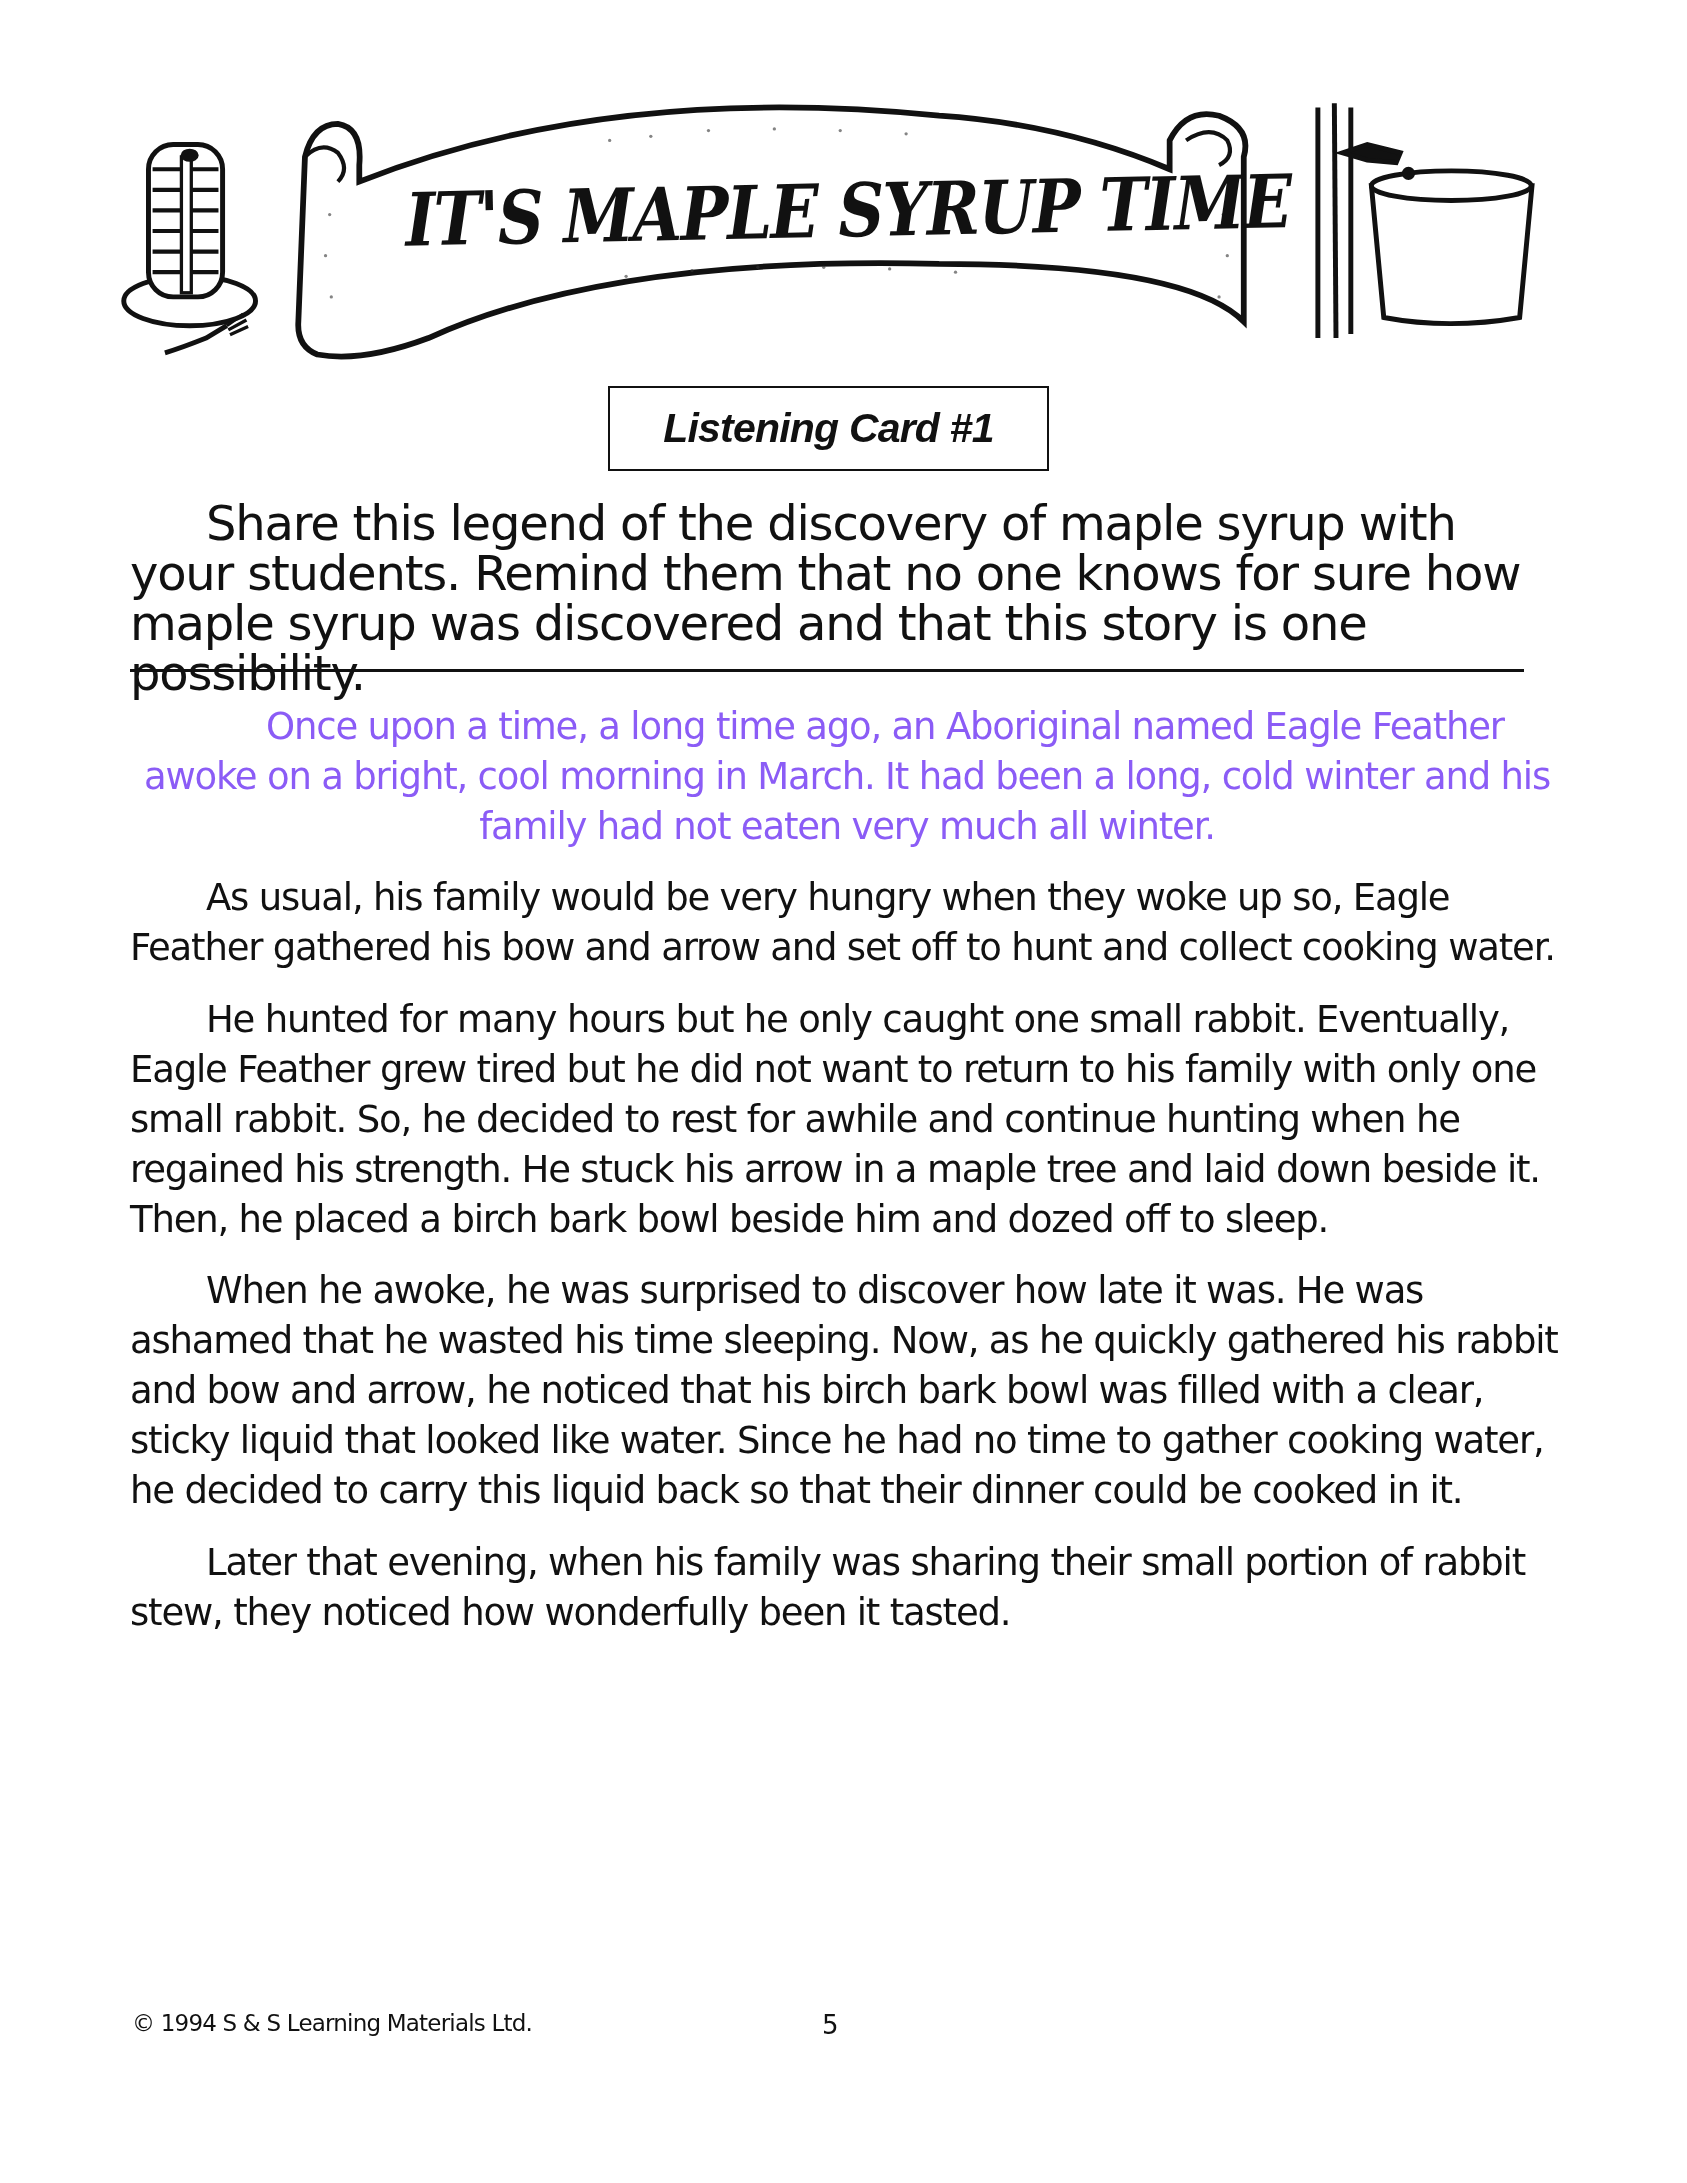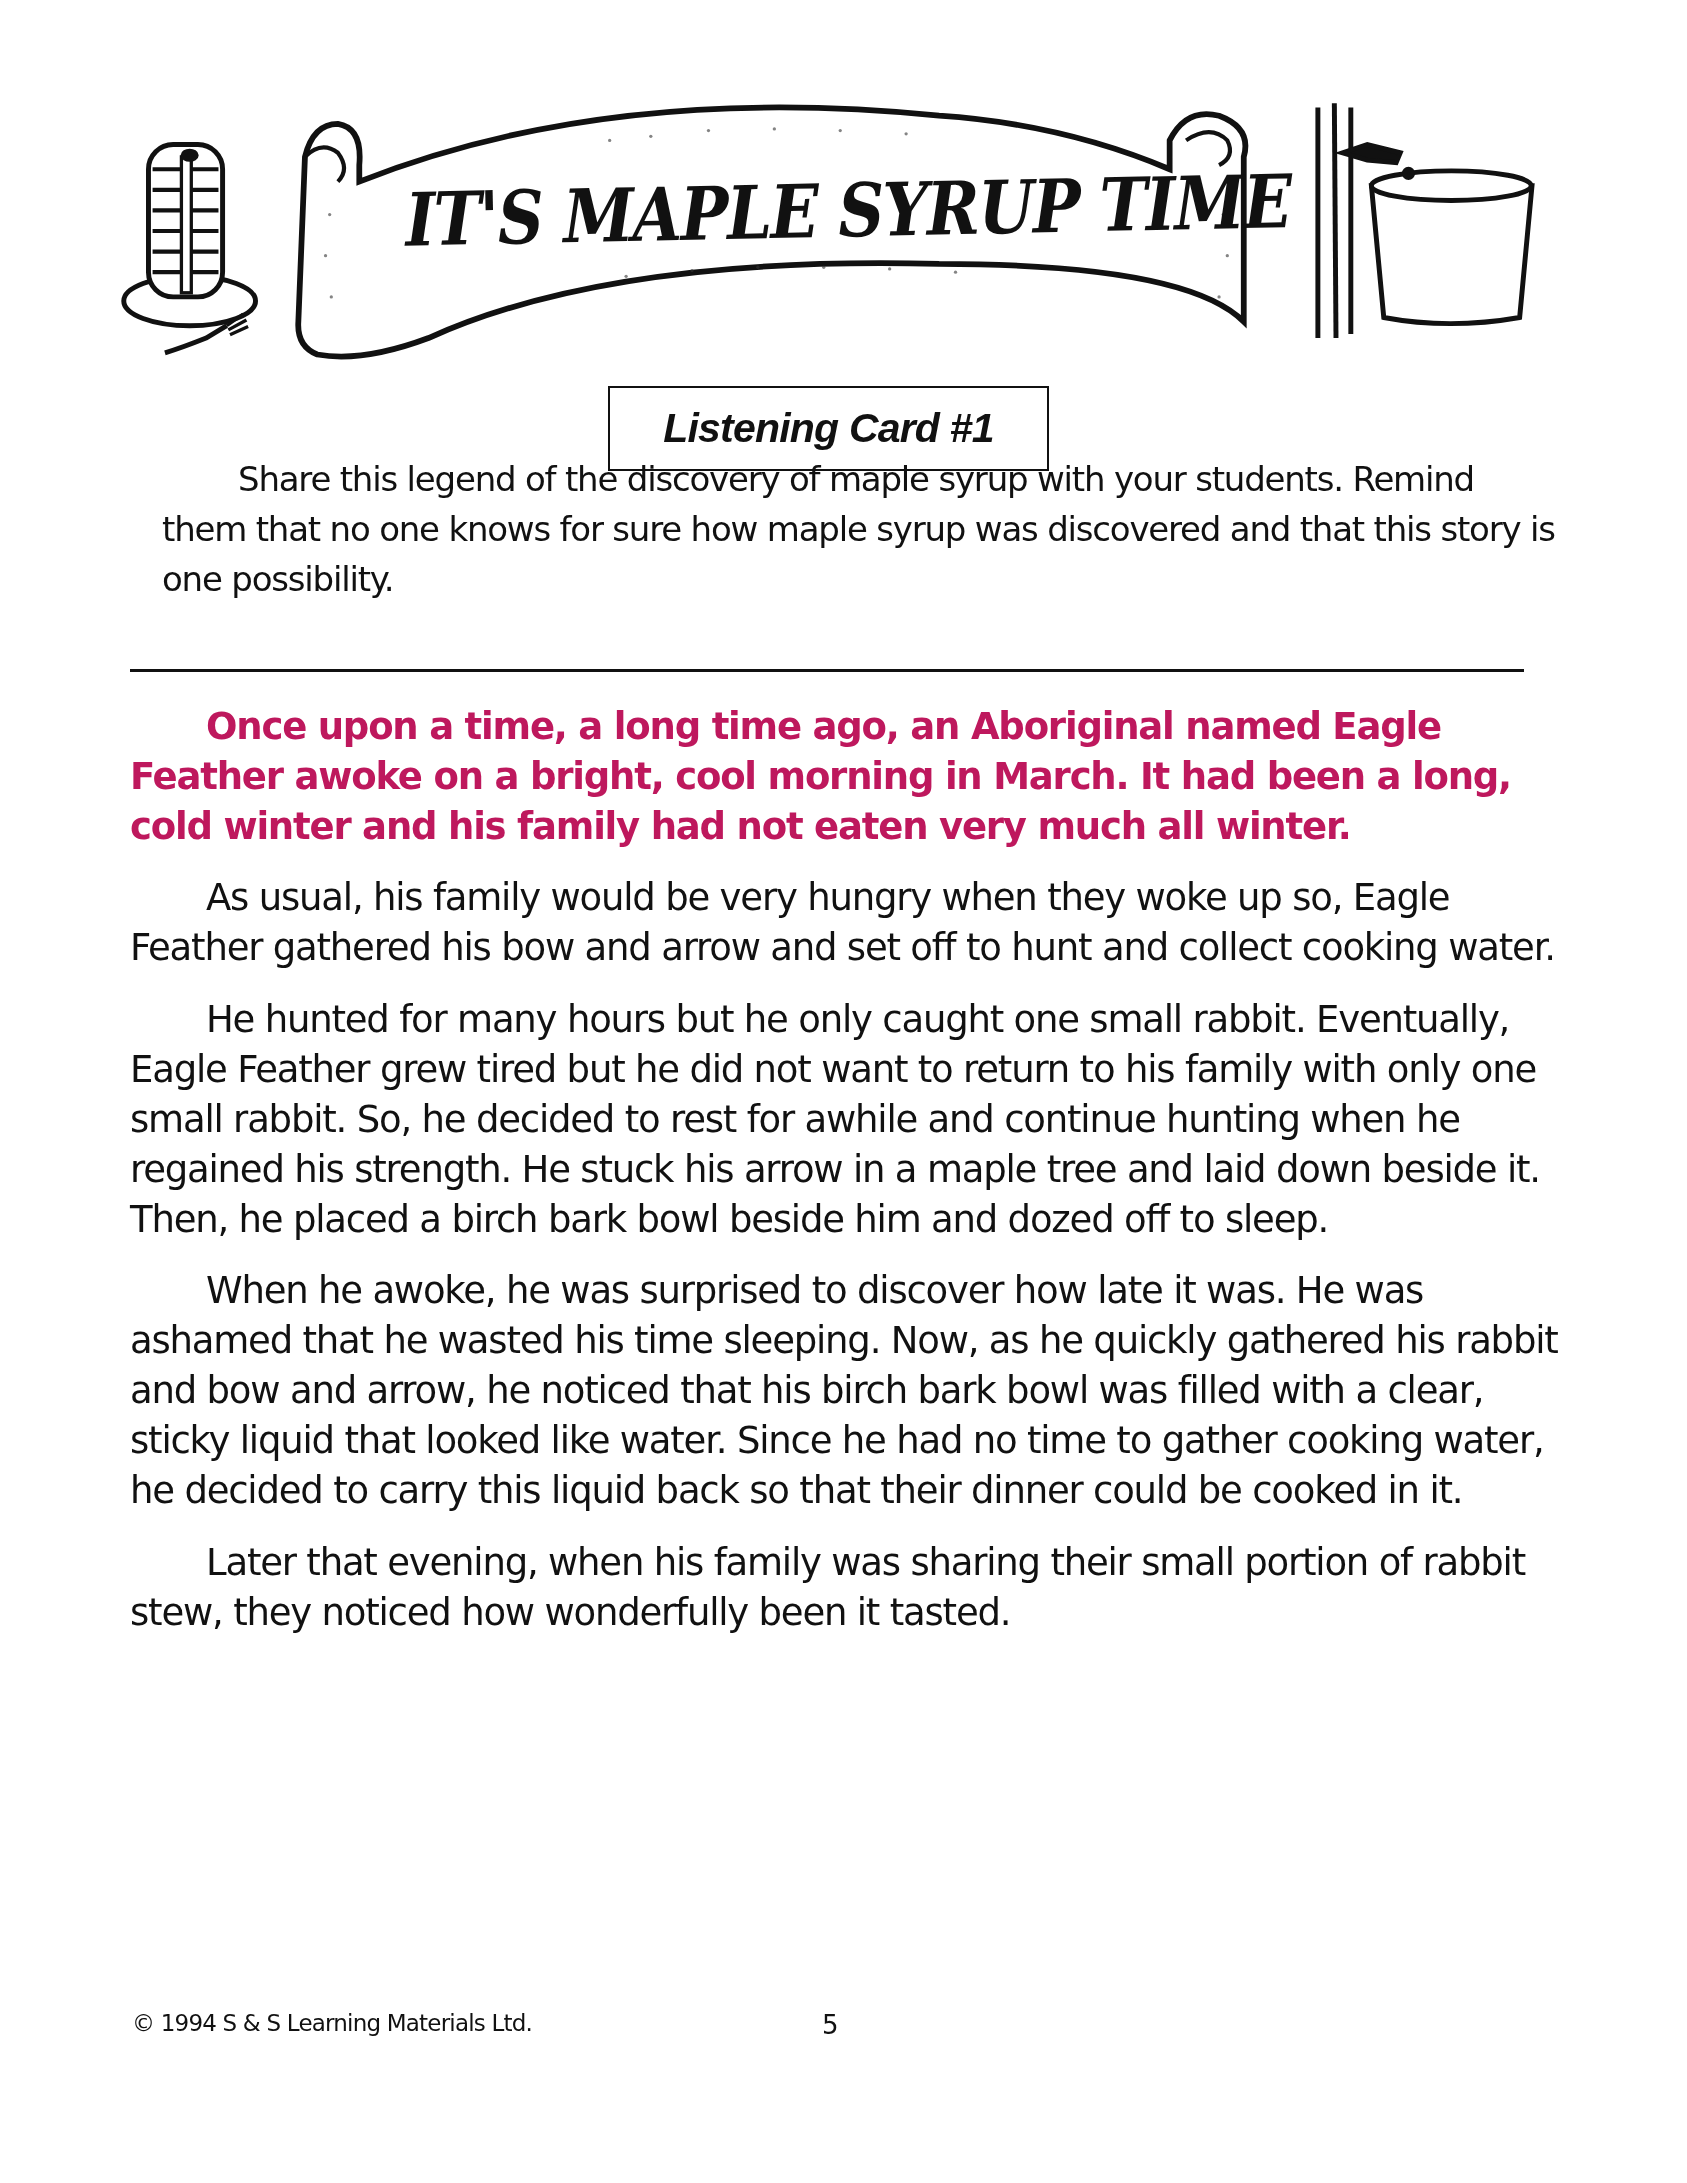--- a/index.html
+++ b/index.html
@@ -20,35 +20,34 @@
   .card-label {
     position: absolute; left: 608px; top: 386px; width: 441px; height: 85px;
     border: 2.5px solid #111; box-sizing: border-box;
     display: flex; align-items: center; justify-content: center;
   }
   .card-label span {
     font-family: "Liberation Sans", sans-serif; font-style: italic; font-weight: bold;
     font-size: 41px; letter-spacing: -0.8px;
   }
   .intro {
-    position: absolute; left: 130px; top: 454px; width: 1401px;
-    font-size: 34px; line-height: 50px; letter-spacing: -1.2px;
+    position: absolute; left: 130px; top: 498px; width: 1401px;
+    font-size: 48px; line-height: 50px; letter-spacing: -1.2px;
     font-family: "DejaVu Sans", sans-serif;
-    margin-left: 32px;
   }
   .intro p { margin: 0; text-indent: 76px; }
   .divider {
     position: absolute; left: 130px; top: 669px; width: 1394px; height: 3.3px; background: #111;
   }
   .story {
     position: absolute; left: 130px; top: 702px; width: 1434px;
     font-family: "DejaVu Sans", sans-serif; letter-spacing: -1.2px;
   }
   .story p { margin: 0 0 21.4px 0; text-indent: 76px; font-size: 37px; line-height: 50px; }
-  .story p.light { font-weight: bold; color: #be185d; }
+  .story p.light { font-weight: normal; color: #8b5cf6; text-align: center; }
   .footer {
     position: absolute; left: 132px; top: 2010px; width: 741px; height: 41px;
     font-family: "DejaVu Sans", sans-serif; font-size: 23px; letter-spacing: -0.8px;
   }
   .footer .copy { position: absolute; left: 0; top: 0; }
   .footer .page { position: absolute; left: 690px; top: 0; font-size: 26px; }
 </style>
 </head>
 <body>
 

